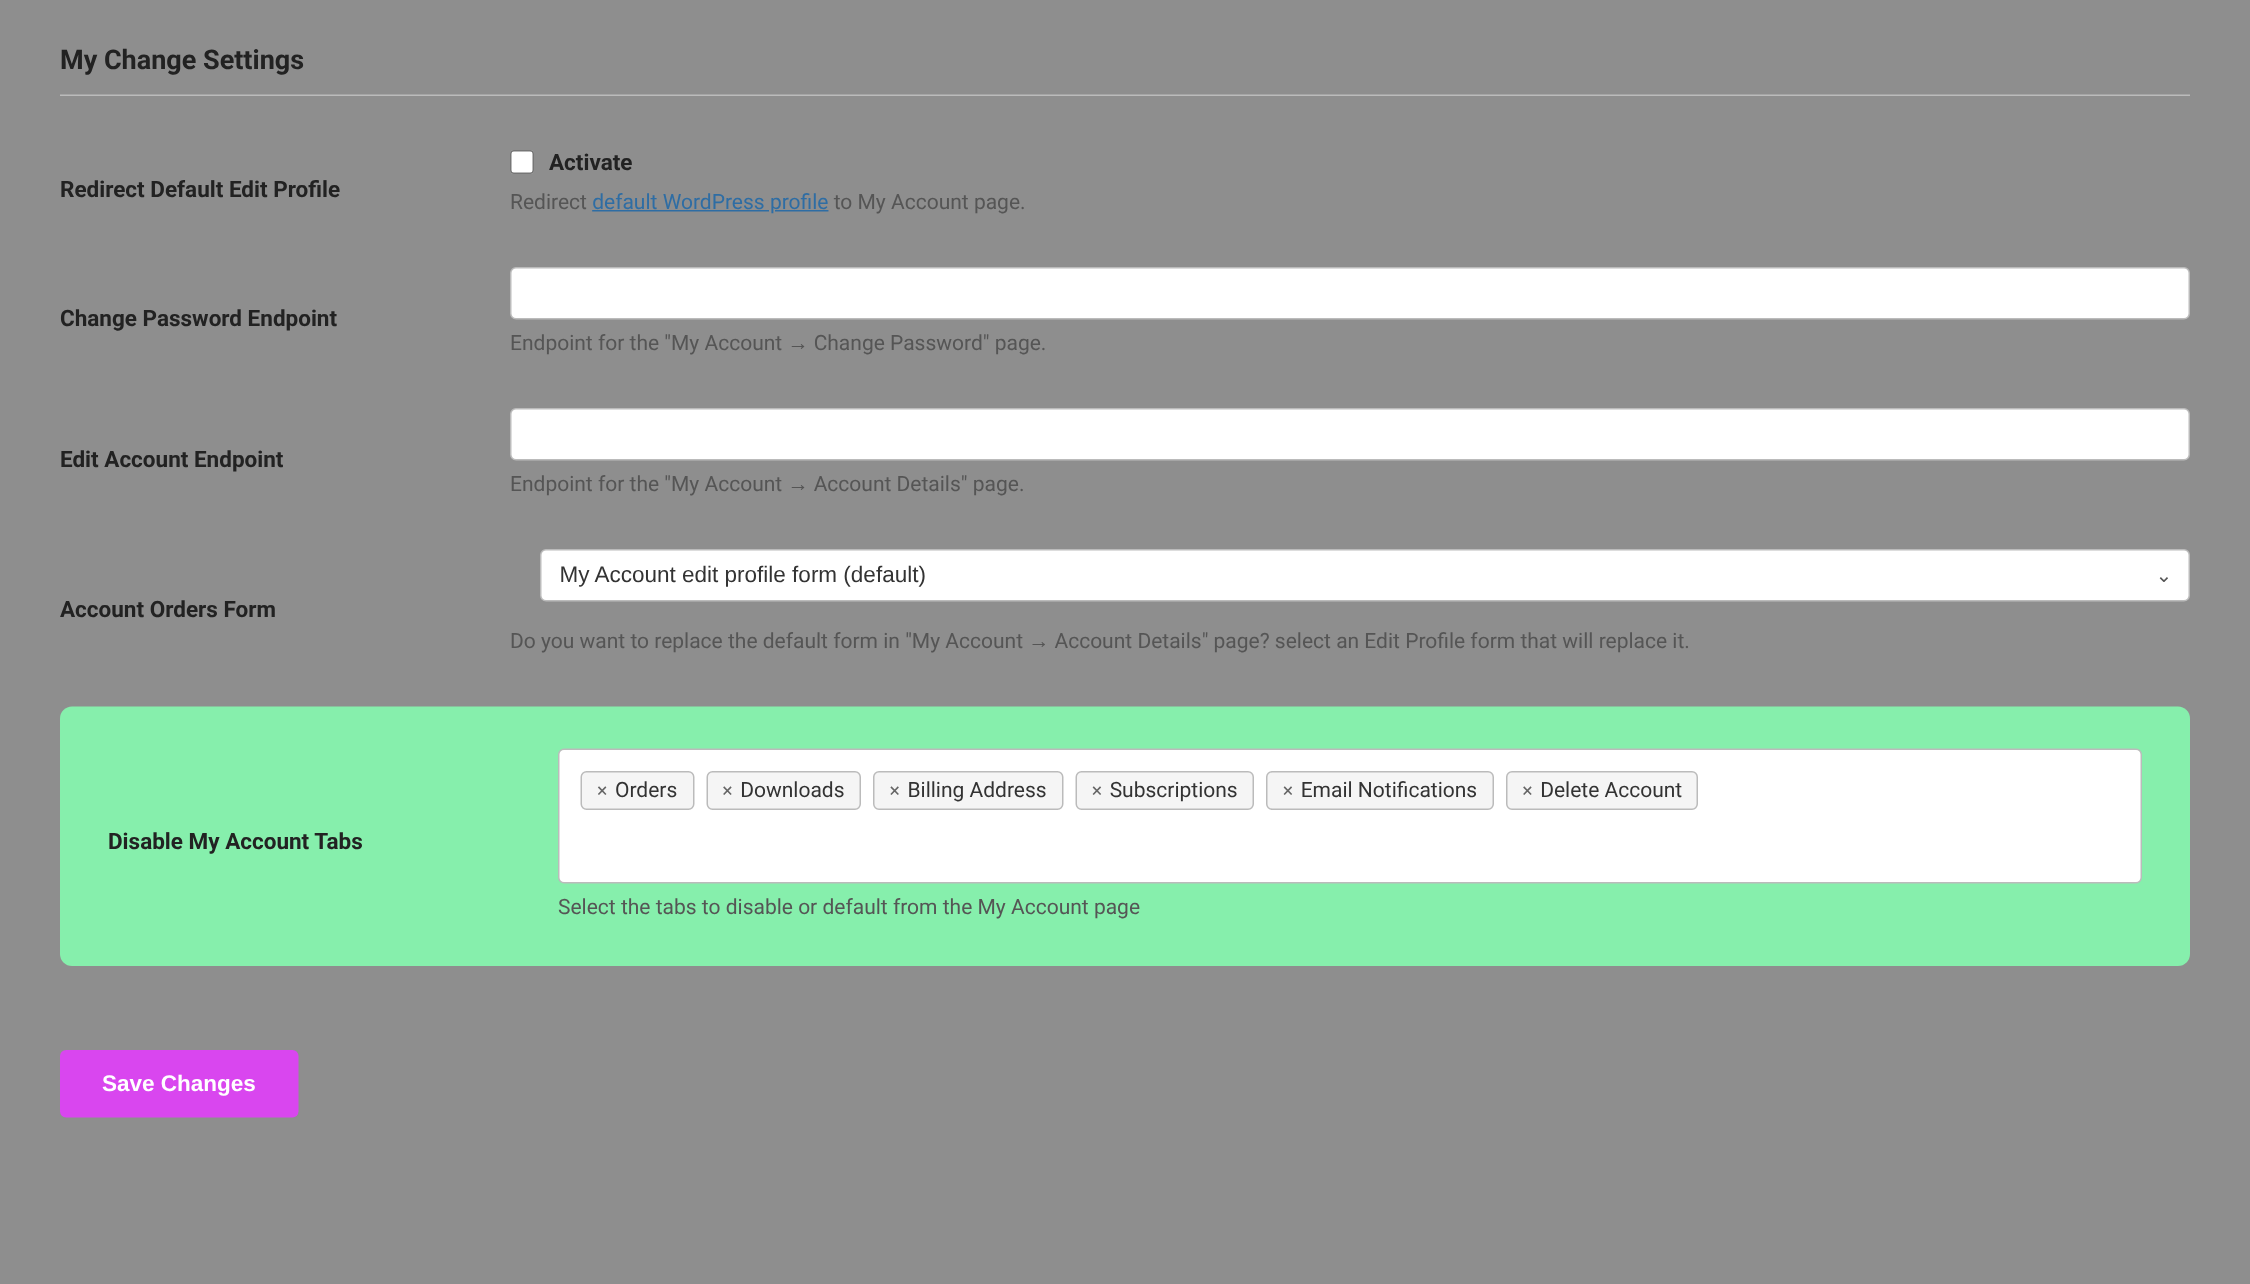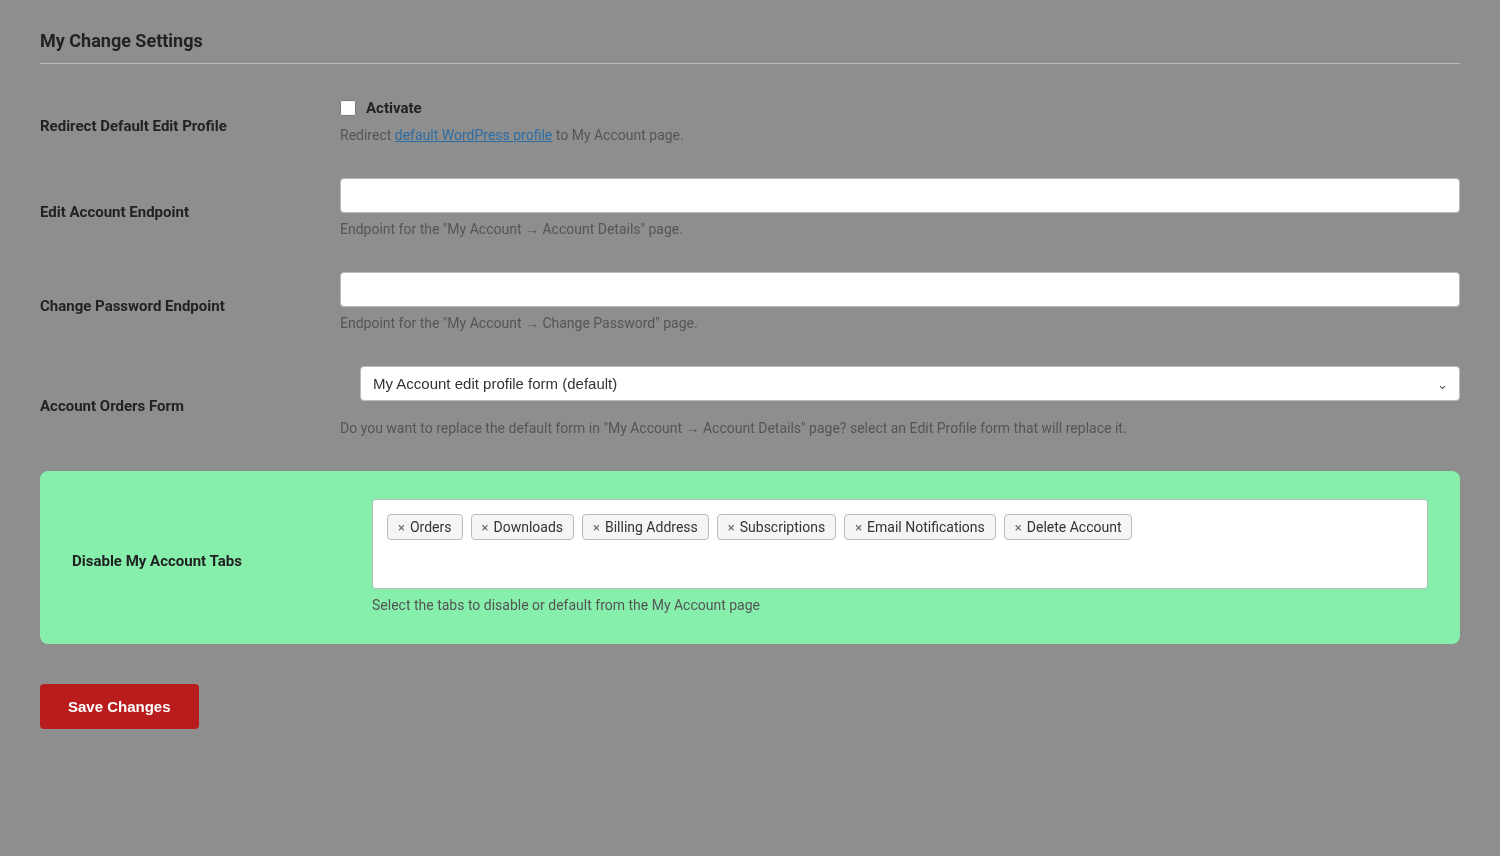--- a/index.html
+++ b/index.html
@@ -163,29 +163,29 @@
       cursor: pointer;
     }
 
     .tag-x {
       font-size: 13px;
       color: #666;
       font-weight: 400;
     }
 
     .save-btn {
-      background-color: #b91c1c;
+      background-color: #d946ef;
       color: #fff;
       border: none;
       border-radius: 4px;
       padding: 14px 28px;
       font-size: 15px;
       font-weight: 600;
       cursor: pointer;
-      margin-top: 8px;
+      margin-top: 24px;
     }
 
     input[type="checkbox"] {
       width: 16px;
       height: 16px;
       cursor: pointer;
       accent-color: #2e5f8a;
     }
   </style>
 </head>
@@ -206,33 +206,33 @@
         <span class="activate-label">Activate</span>
       </div>
       <div class="description-text">
         <span>Redirect </span><a href="#">default WordPress profile</a><span> to My Account page.</span>
       </div>
     </div>
   </div>
 
   
   <div class="settings-row">
+    <div class="settings-label">Change Password Endpoint</div>
+    <div class="settings-content">
+      <input type="text" class="text-input" style="">
+      <div class="description-text">Endpoint for the "My Account → Change Password" page.</div>
+    </div>
+  </div>
+
+  
+  <div class="settings-row">
     <div class="settings-label">Edit Account Endpoint</div>
     <div class="settings-content">
       <input type="text" class="text-input" style="">
       <div class="description-text">Endpoint for the "My Account → Account Details" page.</div>
-    </div>
-  </div>
-
-  
-  <div class="settings-row">
-    <div class="settings-label">Change Password Endpoint</div>
-    <div class="settings-content">
-      <input type="text" class="text-input" style="">
-      <div class="description-text">Endpoint for the "My Account → Change Password" page.</div>
     </div>
   </div>
 
   
   <div class="settings-row">
     <div class="settings-label">Account Orders Form</div>
     <div class="settings-content">
       <div class="select-wrapper">
         <select class="select-input">
           <option>My Account edit profile form (default)</option>

